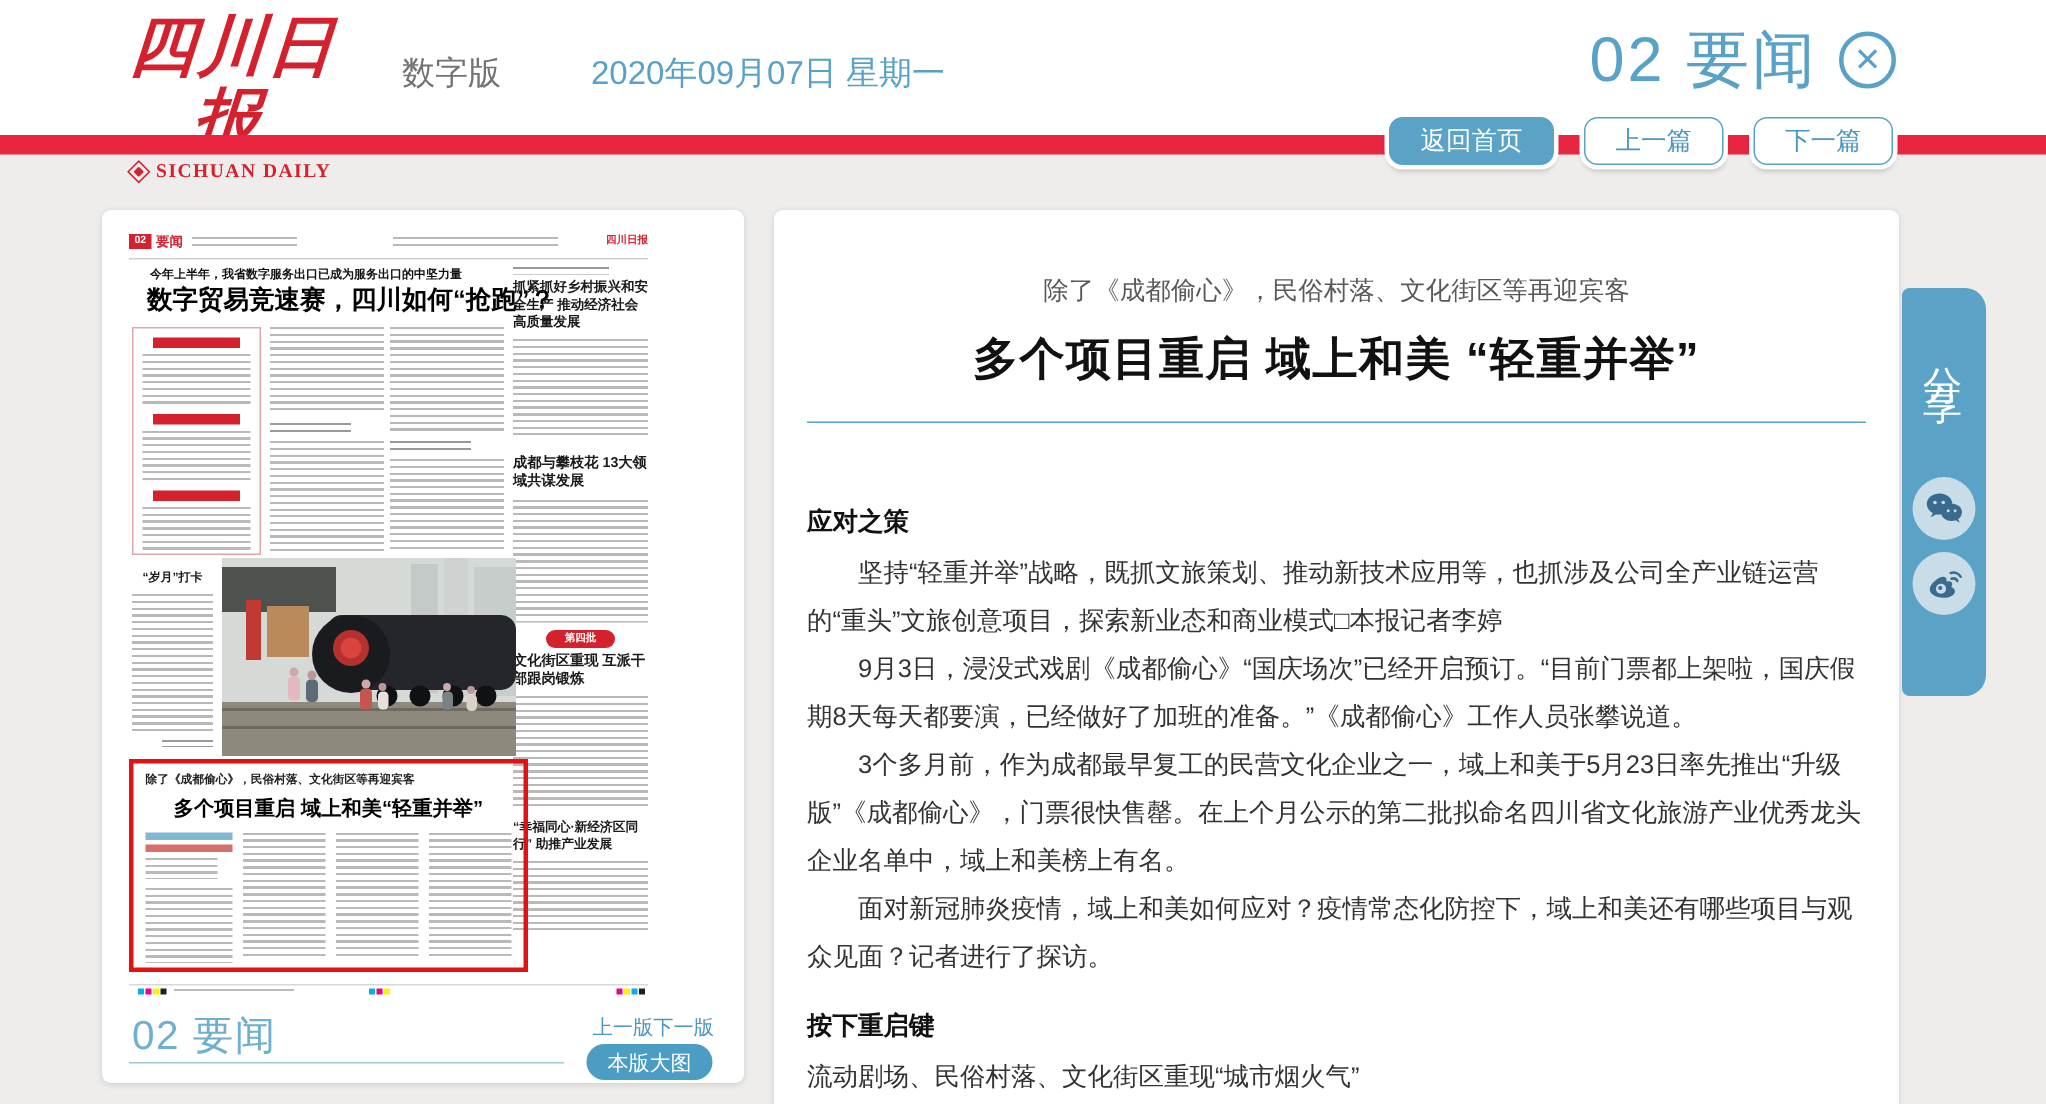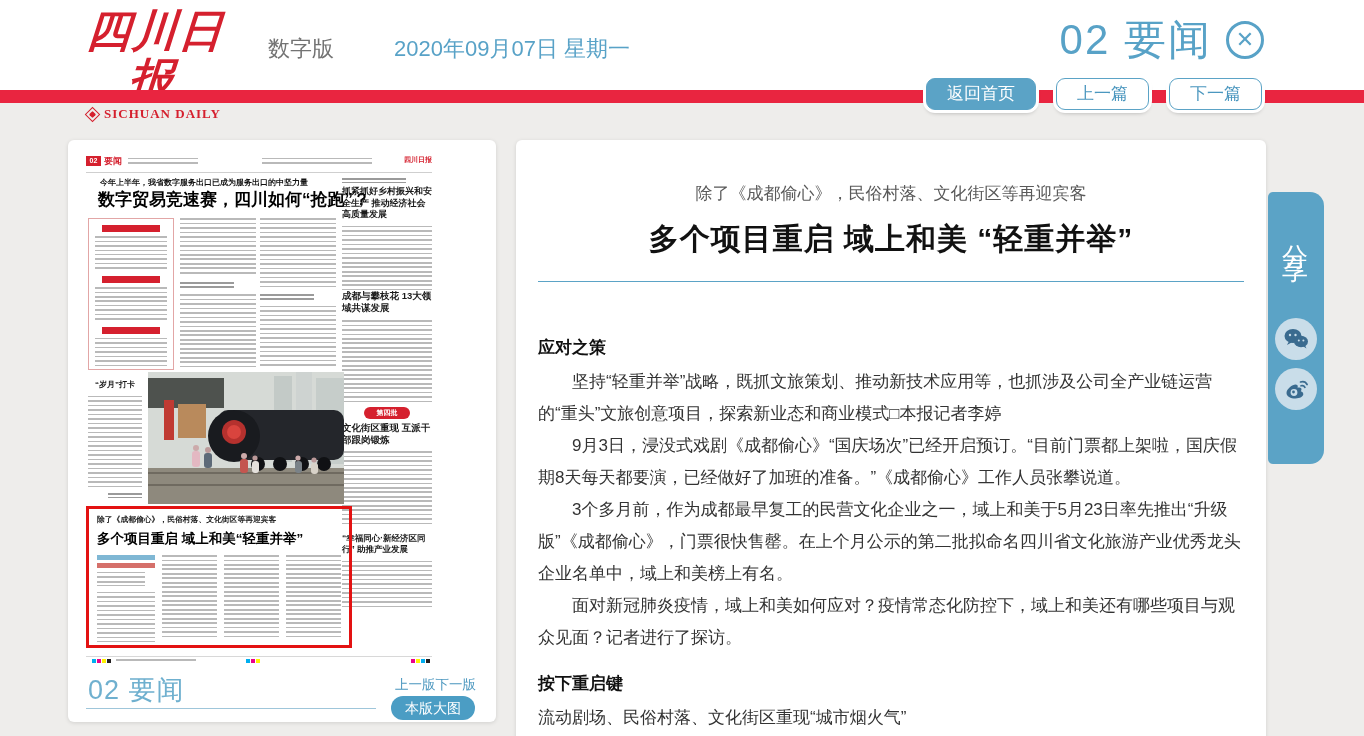--- a/index.html
+++ b/index.html
@@ -52,21 +52,21 @@
   .t-headline { position:absolute; left:12px; top:34px; font-size:17px; font-weight:bold; color:#000; letter-spacing:0; }
   .t-redbox { position:absolute; left:2px; top:64px; width:86px; height:152px; border:1px solid #e2a6a6; padding:4px 6px; }
   .t-redbar { height:7px; background:#d5202e; margin:2px auto 4px; width:58px; }
   .t-col { position:absolute; top:64px; height:152px; }
   .t-photo { position:absolute; left:62px; top:218px; width:196px; height:132px; }
   .t-leftcol { position:absolute; left:2px; top:226px; width:54px; }
   .t-rightcol { position:absolute; left:256px; top:24px; width:90px; }
   .t-banner { margin:5px auto 3px; width:46px; background:#d5202e; color:#fff; font-size:7px; line-height:12px; text-align:center; border-radius:7px; font-weight:bold; }
   .t-hlbox { position:absolute; left:0; top:352px; width:266px; height:142px; border:3px solid #e31212; padding:5px 8px; cursor:pointer; }
   .hl-kicker { font-size:10px; transform:scale(.78); transform-origin:left top; width:130%; font-weight:bold; color:#222; }
-  .hl-headline { font-size:13.5px; font-weight:bold; color:#000; margin-top:2px; }
+  .hl-headline { font-size:13.5px; font-weight:bold; color:#000; margin-top:2px;text-align:center; }
   .hl-cols { display:flex; gap:7px; margin-top:7px; height:84px; }
   .t-bottom { position:absolute; left:0; top:502px; width:100%; height:8px; border-top:1px solid #d8d8d8; }
   .dots { position:absolute; top:2px; display:flex; gap:1px; }
   .dot { width:4px; height:4px; }
   
   .pf-label { position:absolute; left:20px; top:532px; font-size:27px; color:#6fb0cf; letter-spacing:1px; }
   .pf-links { position:absolute; right:20px; top:536px; font-size:13.5px; color:#4b97bf; }
   .pf-links span { cursor:pointer; }
   .pf-rule { position:absolute; left:18px; top:568px; width:290px; height:1px; background:#9fc6da; }
   .pf-pill { position:absolute; right:21px; top:556px; width:84px; height:24px; background:#4b9dc4; color:#fff;
@@ -146,21 +146,21 @@
     <div class="t-col" style="left:174px;width:76px;">
       <div class="tl" style="height:70px;"></div>
       <div class="tl dark" style="height:6px;margin:6px 0;width:54px;"></div>
       <div class="tl" style="height:62px;"></div>
     </div>
 
     <div class="t-rightcol">
       <div class="tl dark" style="width:64px;height:5px;margin-bottom:3px;"></div>
       <div class="micro" style="font-size:9px;">抓紧抓好乡村振兴和安全生产 推动经济社会高质量发展</div>
       <div class="tl" style="height:64px;margin-top:5px;"></div>
-      <div class="micro" style="font-size:9.5px;margin-top:0;">成都与攀枝花 13大领域共谋发展</div>
+      <div class="micro" style="font-size:9.5px;margin-top:13px;">成都与攀枝花 13大领域共谋发展</div>
       <div class="tl" style="height:82px;margin-top:5px;"></div>
       <div class="t-banner">第四批</div>
       <div class="micro" style="font-size:9.5px;">文化街区重现 互派干部跟岗锻炼</div>
       <div class="tl" style="height:76px;margin-top:5px;"></div>
       <div class="micro" style="font-size:8.5px;margin-top:6px;">“幸福同心·新经济区同行” 助推产业发展</div>
       <div class="tl" style="height:46px;margin-top:5px;"></div>
     </div>
 
     <div class="t-photo">
       <svg width="196" height="132" viewBox="0 0 196 132">

